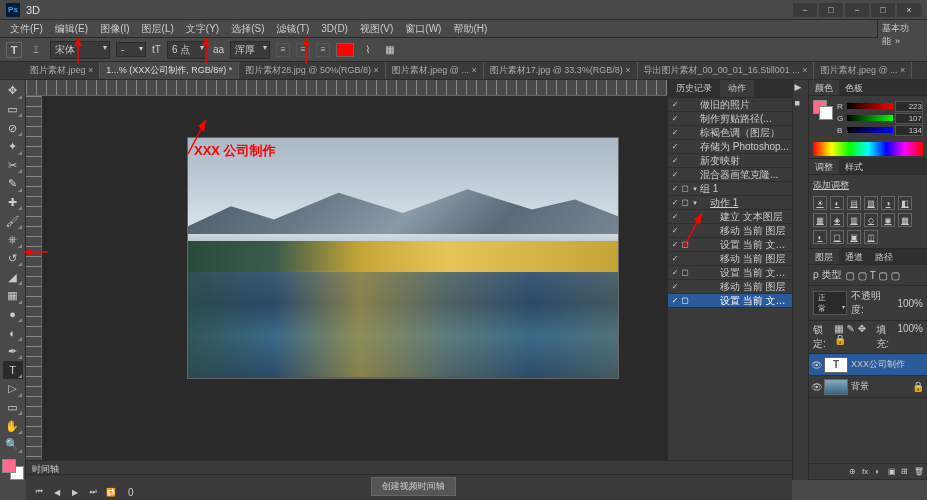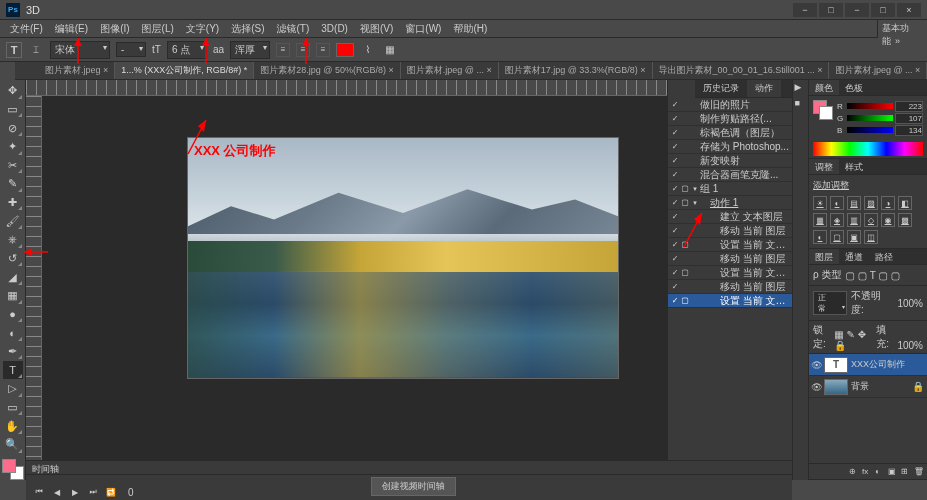--- a/index.html
+++ b/index.html
@@ -13,21 +13,21 @@
 .menubar { height: 18px; background: #494949; display: flex; align-items: center; padding: 0 4px; border-bottom: 1px solid #2a2a2a; }
 .menubar .menu-item { padding: 2px 6px; cursor: pointer; font-size: 10px; }
 .optionsbar { height: 24px; background: #494949; display: flex; align-items: center; padding: 0 6px; gap: 6px; border-bottom: 1px solid #2a2a2a; }
 .optionsbar .tool-icon { width: 16px; height: 16px; border: 1px solid #666; display: flex; align-items: center; justify-content: center; font-size: 11px; font-weight: bold; }
 .optionsbar .dropdown { background: #3a3a3a; border: 1px solid #2a2a2a; padding: 1px 14px 1px 4px; font-size: 10px; position: relative; min-width: 40px; }
 .optionsbar .dropdown::after { content: "▾"; position: absolute; right: 2px; font-size: 8px; }
 .optionsbar .lbl { font-size: 10px; }
 .optionsbar .color-swatch { width: 18px; height: 14px; border: 1px solid #666; }
 .optionsbar .icon-btn { width: 16px; height: 16px; display: flex; align-items: center; justify-content: center; cursor: pointer; }
 .optionsbar .align-btn { width: 14px; height: 14px; border: 1px solid #555; display: flex; align-items: center; justify-content: center; font-size: 8px; }
-.tabsbar { height: 18px; background: #3a3a3a; display: flex; align-items: center; padding-left: 24px; border-bottom: 1px solid #2a2a2a; overflow: hidden; margin-left: 15px; }
+.tabsbar { height: 18px; background: #3a3a3a; display: flex; align-items: center; padding-left: 24px; border-bottom: 1px solid #2a2a2a; overflow: hidden; }
 .tabsbar .tab { padding: 2px 6px; font-size: 9px; color: #aaa; border-right: 1px solid #555; white-space: nowrap; cursor: pointer; position: relative; }
 .tabsbar .tab.active { background: #494949; color: #ddd; }
 .main { display: flex; height: 400px; }
 .toolbox { width: 26px; background: #494949; border-right: 1px solid #2a2a2a; display: flex; flex-direction: column; align-items: center; padding-top: 2px; }
 .toolbox .tool { width: 20px; height: 18px; display: flex; align-items: center; justify-content: center; cursor: pointer; margin-bottom: 1px; font-size: 11px; position: relative; }
 .toolbox .tool.active { background: #2a2a2a; }
 .toolbox .tool::after { content: ""; position: absolute; bottom: 1px; right: 1px; width: 0; height: 0; border: 2px solid transparent; border-right-color: #888; border-bottom-color: #888; }
 .toolbox .colors { margin-top: 4px; width: 22px; height: 22px; position: relative; }
 .toolbox .colors .fg { width: 14px; height: 14px; background: #ff6b8b; border: 1px solid #888; position: absolute; top: 0; left: 0; }
 .toolbox .colors .bg { width: 14px; height: 14px; background: #fff; border: 1px solid #888; position: absolute; bottom: 0; right: 0; }
@@ -46,21 +46,21 @@
 .canvas-image .water::before { content: ""; position: absolute; inset: 0; background: linear-gradient(to right, #2a4a3a 0%, transparent 20%, #c5a538 40%, #e5c55855 60%, transparent 80%, #c5a53844 100%); opacity: 0.6; transform: scaleY(-1); }
 .canvas-image .watermark { position: absolute; top: 4px; left: 6px; color: #ff0000; font-size: 13px; font-weight: bold; }
 .status-bottom { position: absolute; bottom: 0; left: 16px; right: 0; height: 16px; background: #3a3a3a; display: flex; align-items: center; padding: 0 4px; font-size: 9px; gap: 16px; }
 .timeline { position: absolute; bottom: 0; left: 26px; right: 135px; height: 40px; background: #3a3a3a; border-top: 1px solid #2a2a2a; }
 .timeline .tl-header { height: 14px; padding: 2px 6px; font-size: 9px; border-bottom: 1px solid #2a2a2a; }
 .timeline .tl-controls { position: absolute; bottom: 2px; left: 6px; display: flex; gap: 4px; align-items: center; }
 .timeline .tl-controls .btn { width: 14px; height: 12px; display: flex; align-items: center; justify-content: center; font-size: 8px; cursor: pointer; }
 .timeline .tl-center-btn { position: absolute; left: 45%; bottom: 4px; background: #555; border: 1px solid #666; padding: 2px 10px; font-size: 9px; cursor: pointer; }
 .panels-right { width: 260px; background: #3a3a3a; display: flex; }
 .actions-col { width: 125px; border-left: 1px solid #2a2a2a; display: flex; flex-direction: column; }
-.actions-col .panel-tabs { height: 18px; display: flex; border-bottom: 1px solid #2a2a2a; background: #2f2f2f; margin-left: 27px; }
+.actions-col .panel-tabs { height: 18px; display: flex; border-bottom: 1px solid #2a2a2a; background: #2f2f2f; }
 .actions-col .panel-tab { padding: 2px 8px; font-size: 9px; cursor: pointer; }
 .actions-col .panel-tab.active { background: #3a3a3a; }
 .actions-list { flex: 1; overflow: hidden; font-size: 9px; }
 .actions-list .row { display: flex; align-items: center; height: 14px; padding: 0 2px; border-bottom: 1px solid #2f2f2f; }
 .actions-list .row .chk { width: 10px; text-align: center; font-size: 8px; }
 .actions-list .row .ico { width: 10px; text-align: center; font-size: 8px; }
 .actions-list .row .tri { width: 10px; text-align: center; font-size: 7px; }
 .actions-list .row .lbl { flex: 1; white-space: nowrap; overflow: hidden; text-overflow: ellipsis; }
 .actions-list .row.selected { background: #2a5a9a; color: #fff; }
 .actions-list .row.indent1 .lbl { padding-left: 10px; text-decoration: underline; }
@@ -85,21 +85,21 @@
 .color-panel .slider-row .val { width: 28px; font-size: 8px; text-align: right; background: #2a2a2a; border: 1px solid #555; }
 .spectrum { height: 14px; margin: 2px 4px; background: linear-gradient(to right, red, yellow, lime, cyan, blue, magenta, red); }
 .adjust-panel { padding: 4px; text-decoration: underline; }
 .adjust-panel .hint { font-size: 9px; margin-bottom: 4px; }
 .adjust-panel .icons { display: flex; flex-wrap: wrap; gap: 3px; }
 .adjust-panel .icons .ai { width: 14px; height: 14px; border: 1px solid #666; font-size: 8px; display: flex; align-items: center; justify-content: center; cursor: pointer; }
 .layers-panel { flex: 1; display: flex; flex-direction: column; }
 .layers-opts { padding: 3px 4px; display: flex; gap: 4px; align-items: center; font-size: 8px; border-bottom: 1px solid #2a2a2a; }
 .layers-opts .blend { background: #2a2a2a; border: 1px solid #555; padding: 0 12px 0 4px; position: relative; font-size: 8px; }
 .layers-opts .blend::after { content: "▾"; position: absolute; right: 1px; font-size: 6px; }
-.layers-opts2 { padding: 2px 4px; display: flex; gap: 2px; align-items: flex-end; font-size: 8px; border-bottom: 1px solid #2a2a2a; }
+.layers-opts2 { padding: 2px 4px; display: flex; gap: 2px; align-items: flex-start; font-size: 8px; border-bottom: 1px solid #2a2a2a; }
 .layers-list { flex: 1; }
 .layers-list .layer-row { display: flex; align-items: center; height: 22px; border-bottom: 1px solid #2f2f2f; padding: 0 2px; gap: 3px; }
 .layers-list .layer-row.selected { background: #2a5a9a; }
 .layers-list .eye { width: 10px; font-size: 9px; cursor: pointer; }
 .layers-list .thumb { width: 24px; height: 16px; background: #888; border: 1px solid #666; }
 .layers-list .thumb.text { background: #fff; color: #555; display: flex; align-items: center; justify-content: center; font-size: 10px; font-weight: bold; }
 .layers-list .lname { font-size: 9px; flex: 1; }
 .layers-footer { height: 16px; display: flex; justify-content: flex-end; gap: 3px; padding: 0 3px; align-items: center; border-top: 1px solid #2a2a2a; }
 .layers-footer .lfb { width: 10px; font-size: 8px; cursor: pointer; }
 .basic-right { position: absolute; top: 20px; right: 0; width: 50px; height: 18px; background: #494949; font-size: 9px; padding: 2px 4px; cursor: pointer; border-left: 1px solid #2a2a2a; }

